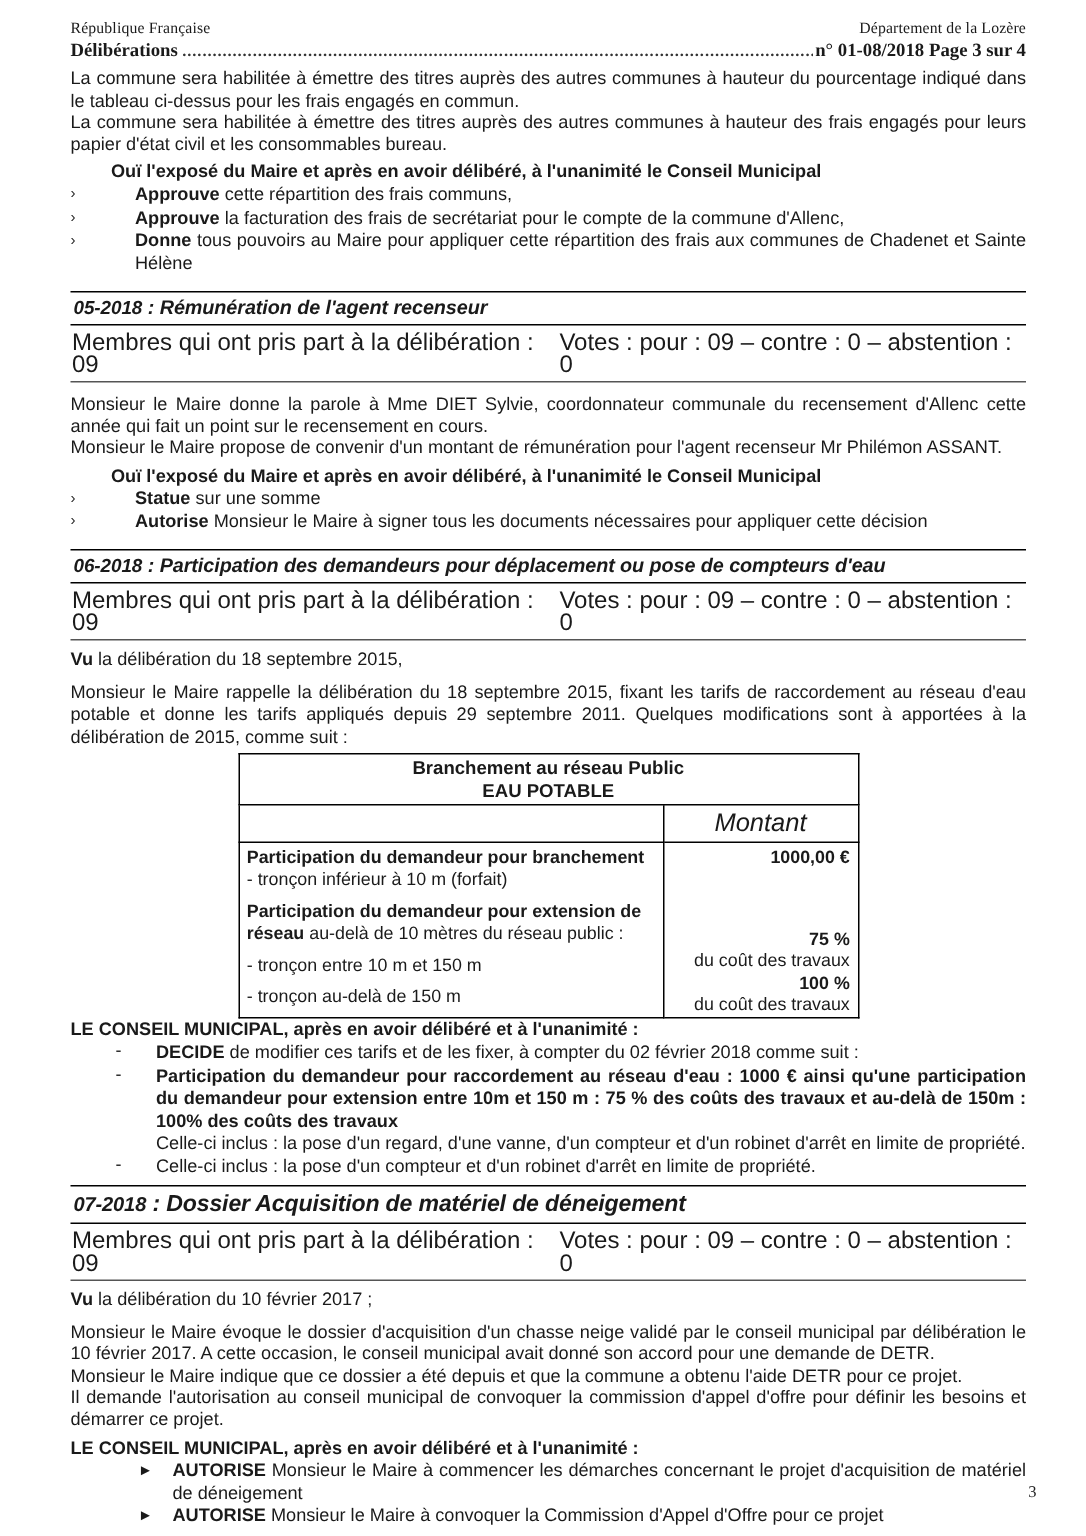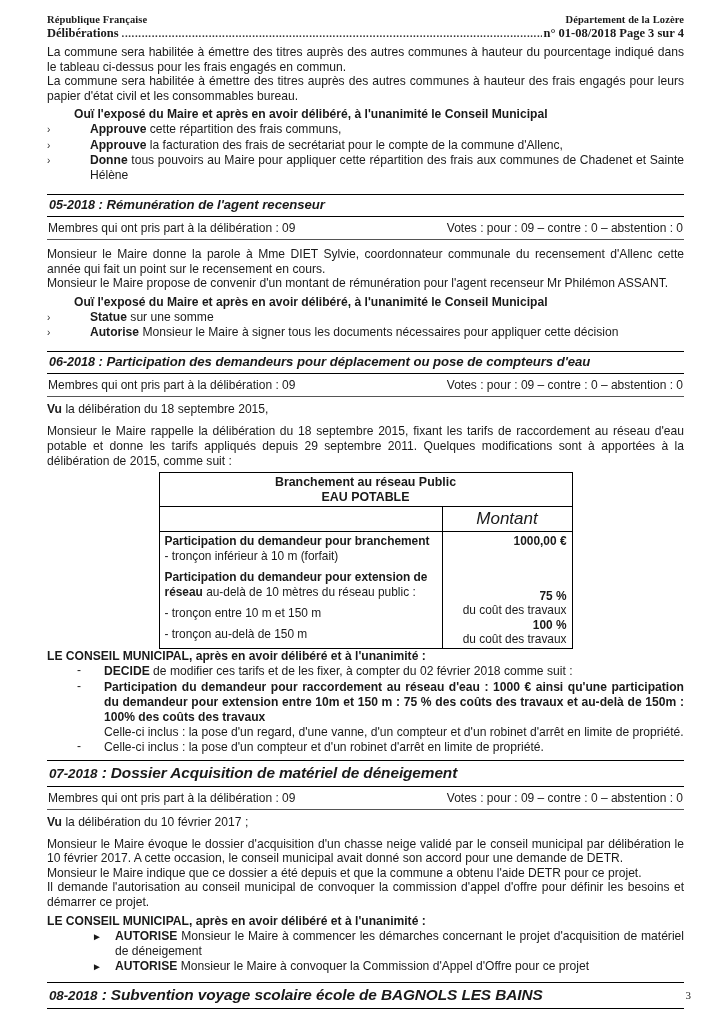--- a/index.html
+++ b/index.html
@@ -20,21 +20,21 @@
     width: 637px;
   }
 
   
   .doc-header { font-family: "Liberation Serif", serif; }
   .hdr-line1 {
     display: flex;
     justify-content: space-between;
     align-items: baseline;
     font-size: 10.5px;
-    font-weight: bold;
+    font-weight: normal;
     letter-spacing: .1px;
   }
   .hdr-line2 {
     display: flex;
     align-items: baseline;
     font-size: 12.5px;
     font-weight: bold;
     margin-top: 1px;
     white-space: nowrap;
   }
@@ -141,21 +141,21 @@
     line-height: 19px;
     letter-spacing: -0.1px;
   }
   .sec .sec-num { font-size: 12.6px; }
   .sec.big .sec-num { font-size: 13.4px; margin-top: 28px; }
 
   
   .votes-row {
     display: flex;
     justify-content: space-between;
-    font-size: 12px;
+    font-size: 16px;
     line-height: 15px;
     border-bottom: 0.9px solid #555;
     padding: 4px 1px 3px 1px;
   }
 
   .vu-line {
     font-size: 12.1px;
     line-height: 15px;
     padding: 5px 0 0 0;
   }

